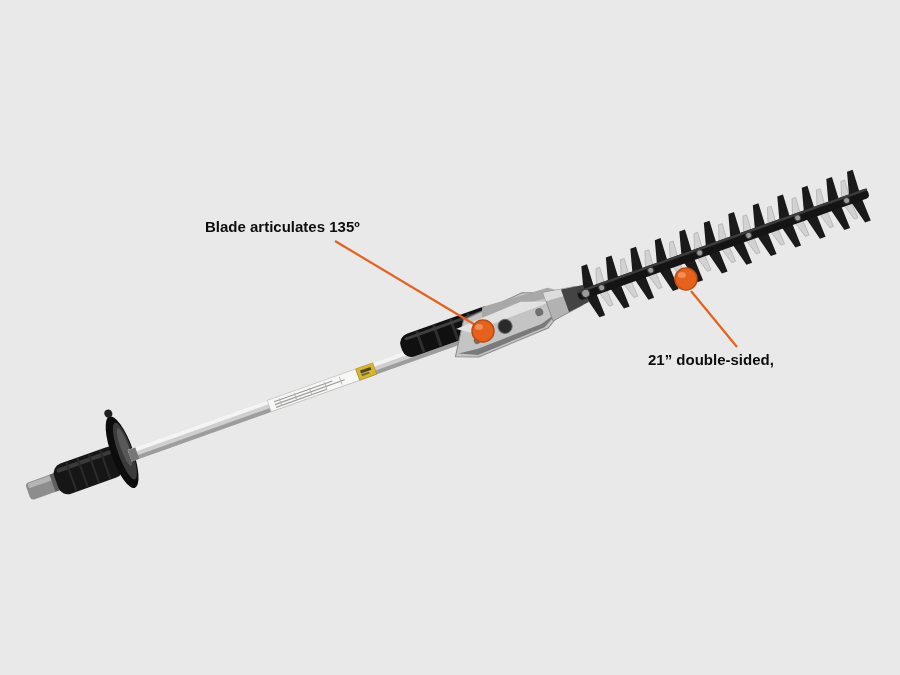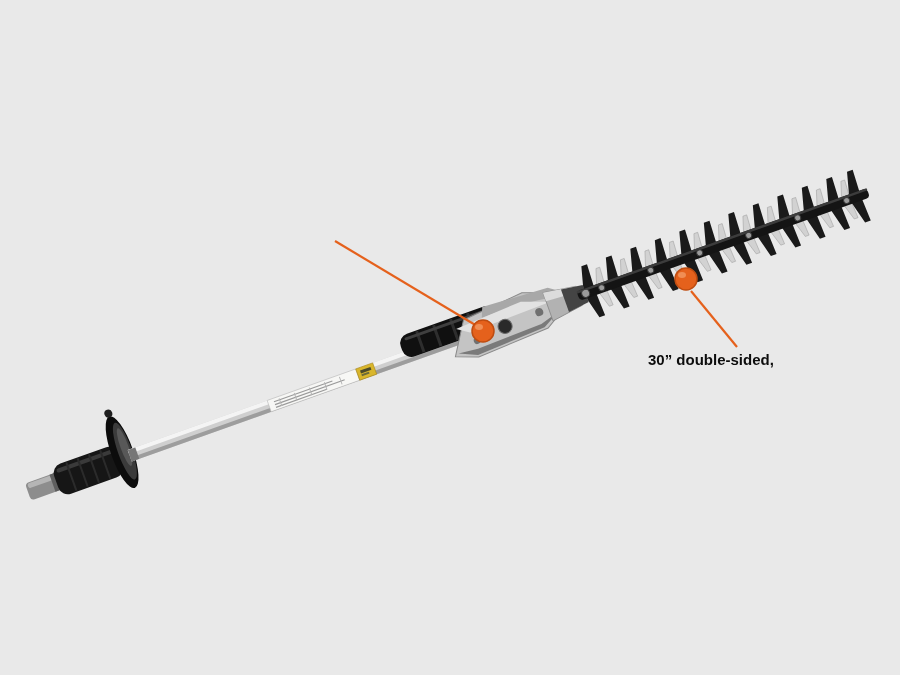--- a/index.html
+++ b/index.html
@@ -118,18 +118,21 @@
 
     <line x1="335" y1="241" x2="477" y2="326" stroke-width="2.2" stroke="#e5611c"></line>
     <circle cx="483" cy="331" r="11" stroke="#bf4c10" stroke-width="1.5" fill="#e5611c"></circle>
     <ellipse cx="479" cy="327" rx="4" ry="3" fill="#f29a63" opacity="0.8"></ellipse>
 
     <line x1="737" y1="347" x2="691" y2="291" stroke-width="2.2" stroke="#e5611c"></line>
     <circle cx="686" cy="279" r="11" stroke="#bf4c10" stroke-width="1.5" fill="#e5611c"></circle>
     <ellipse cx="682" cy="275" rx="4" ry="3" fill="#f29a63" opacity="0.8"></ellipse>
   </svg>
 
+  <div class="callout callout-articulation">
+    <span>Blade articulates 135º</span>
+  </div>
 
   <div class="callout callout-blades">
-    <div>30” double-sided,</div>
+    <div>21” double-sided,</div>
   </div>
 
 </div>
 
 </body></html>

